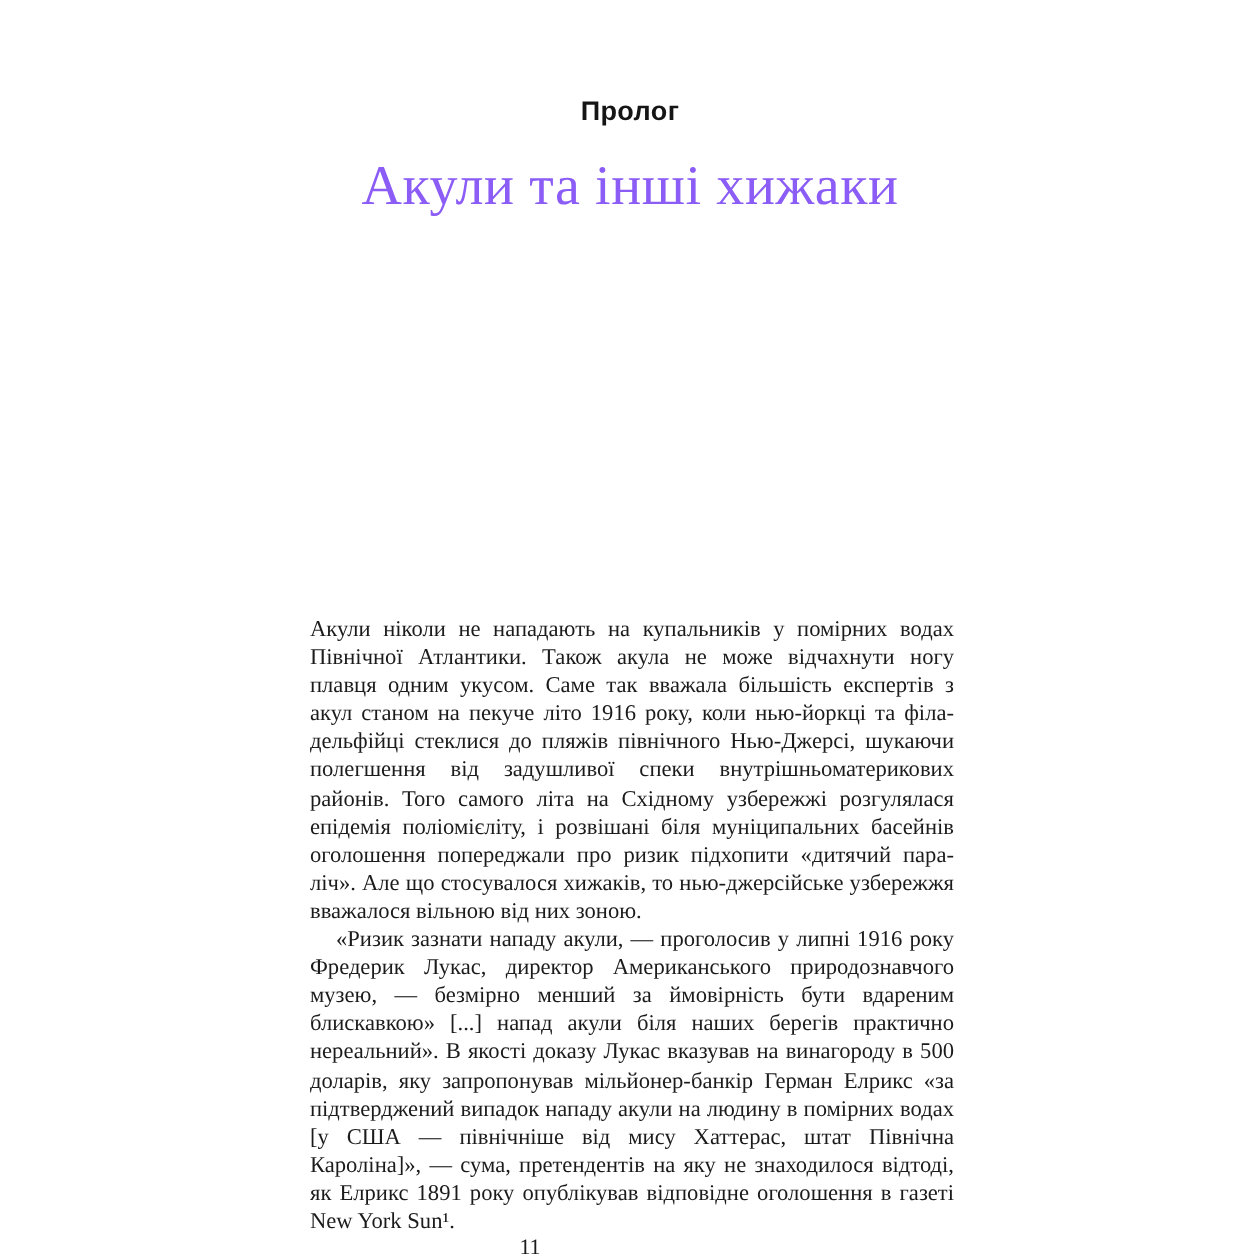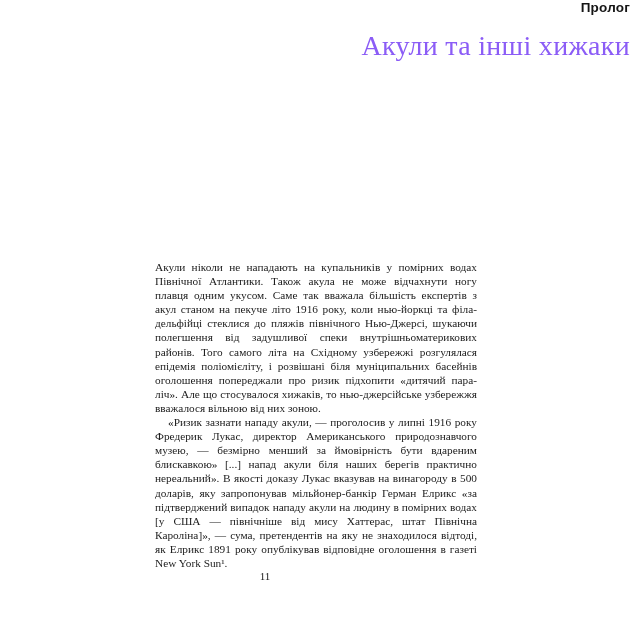--- a/index.html
+++ b/index.html
@@ -14,21 +14,22 @@
     color: #1a1a1a;
     overflow: hidden;
   }
   .page {
     position: relative;
     width: 630px;
     height: 630px;
     box-sizing: border-box;
   }
   .header-block {
-    text-align: right;
+    text-align: center;
+    margin-top: 48px;
   }
   .chapter-label {
     font-family: "Liberation Sans", sans-serif;
     font-size: 13.5px;
     font-weight: 700;
     letter-spacing: 0.2px;
     color: #151515;
     margin: 0;
   }
   .chapter-title {

